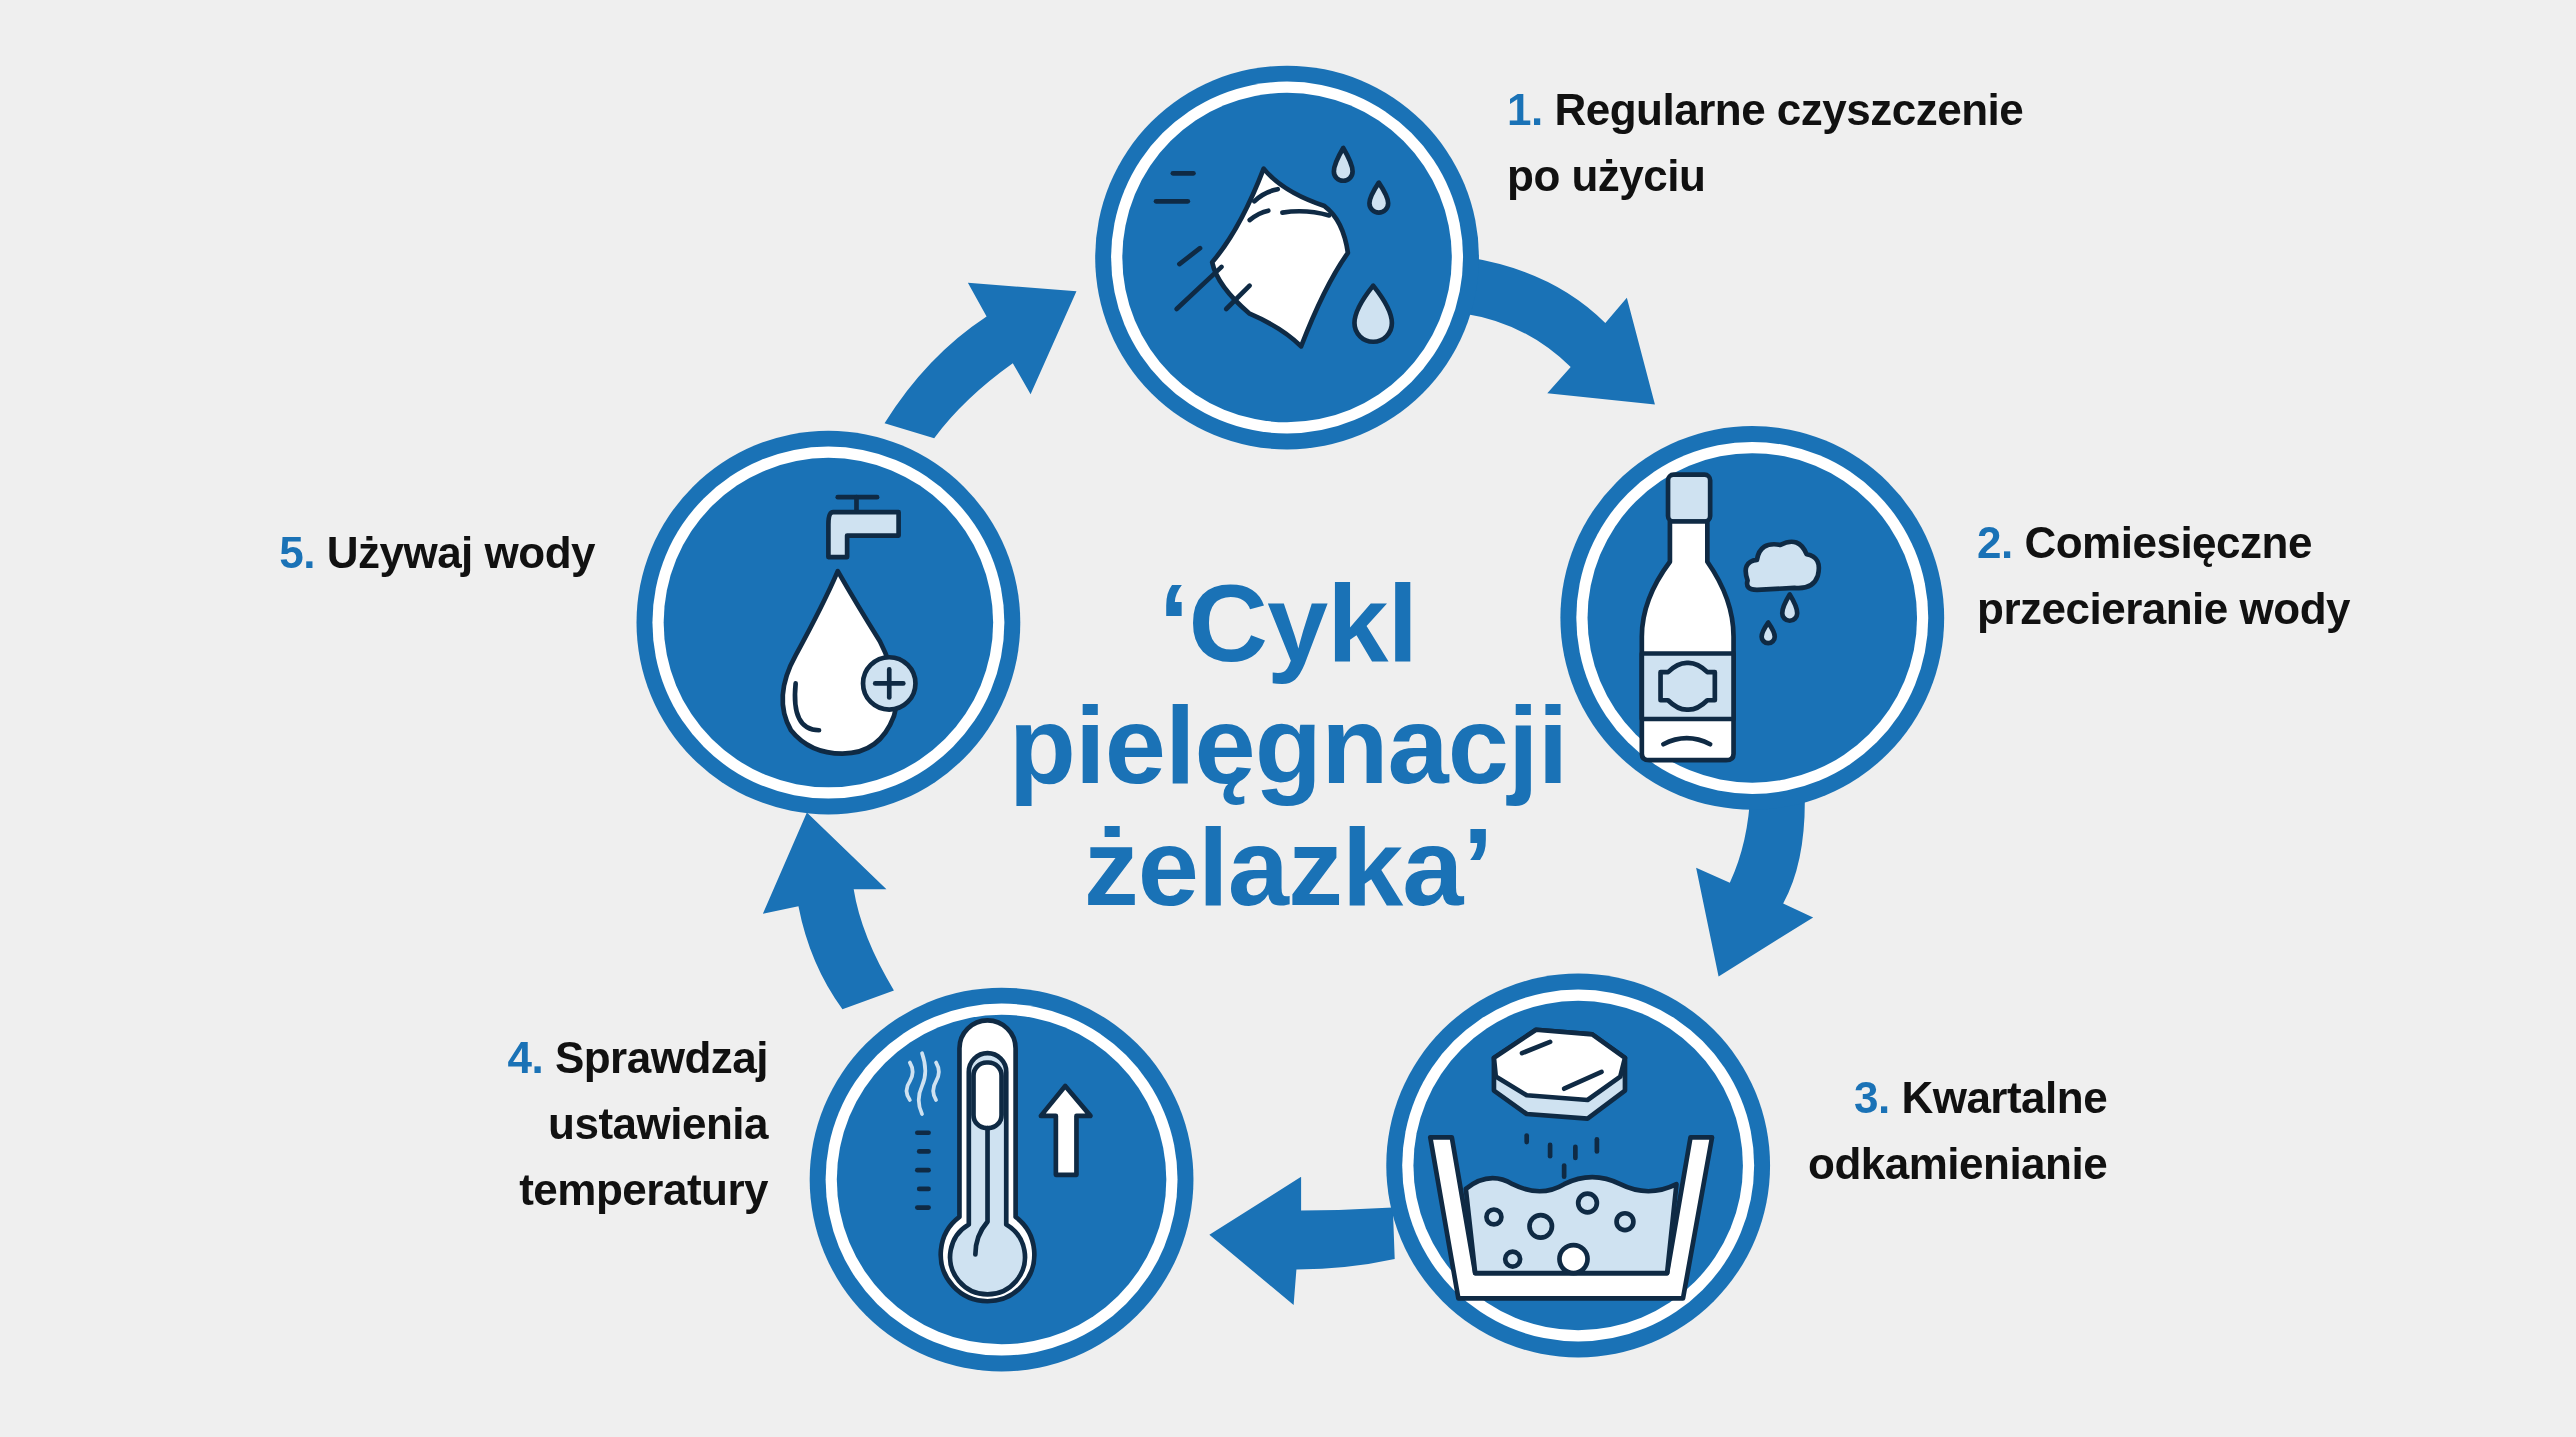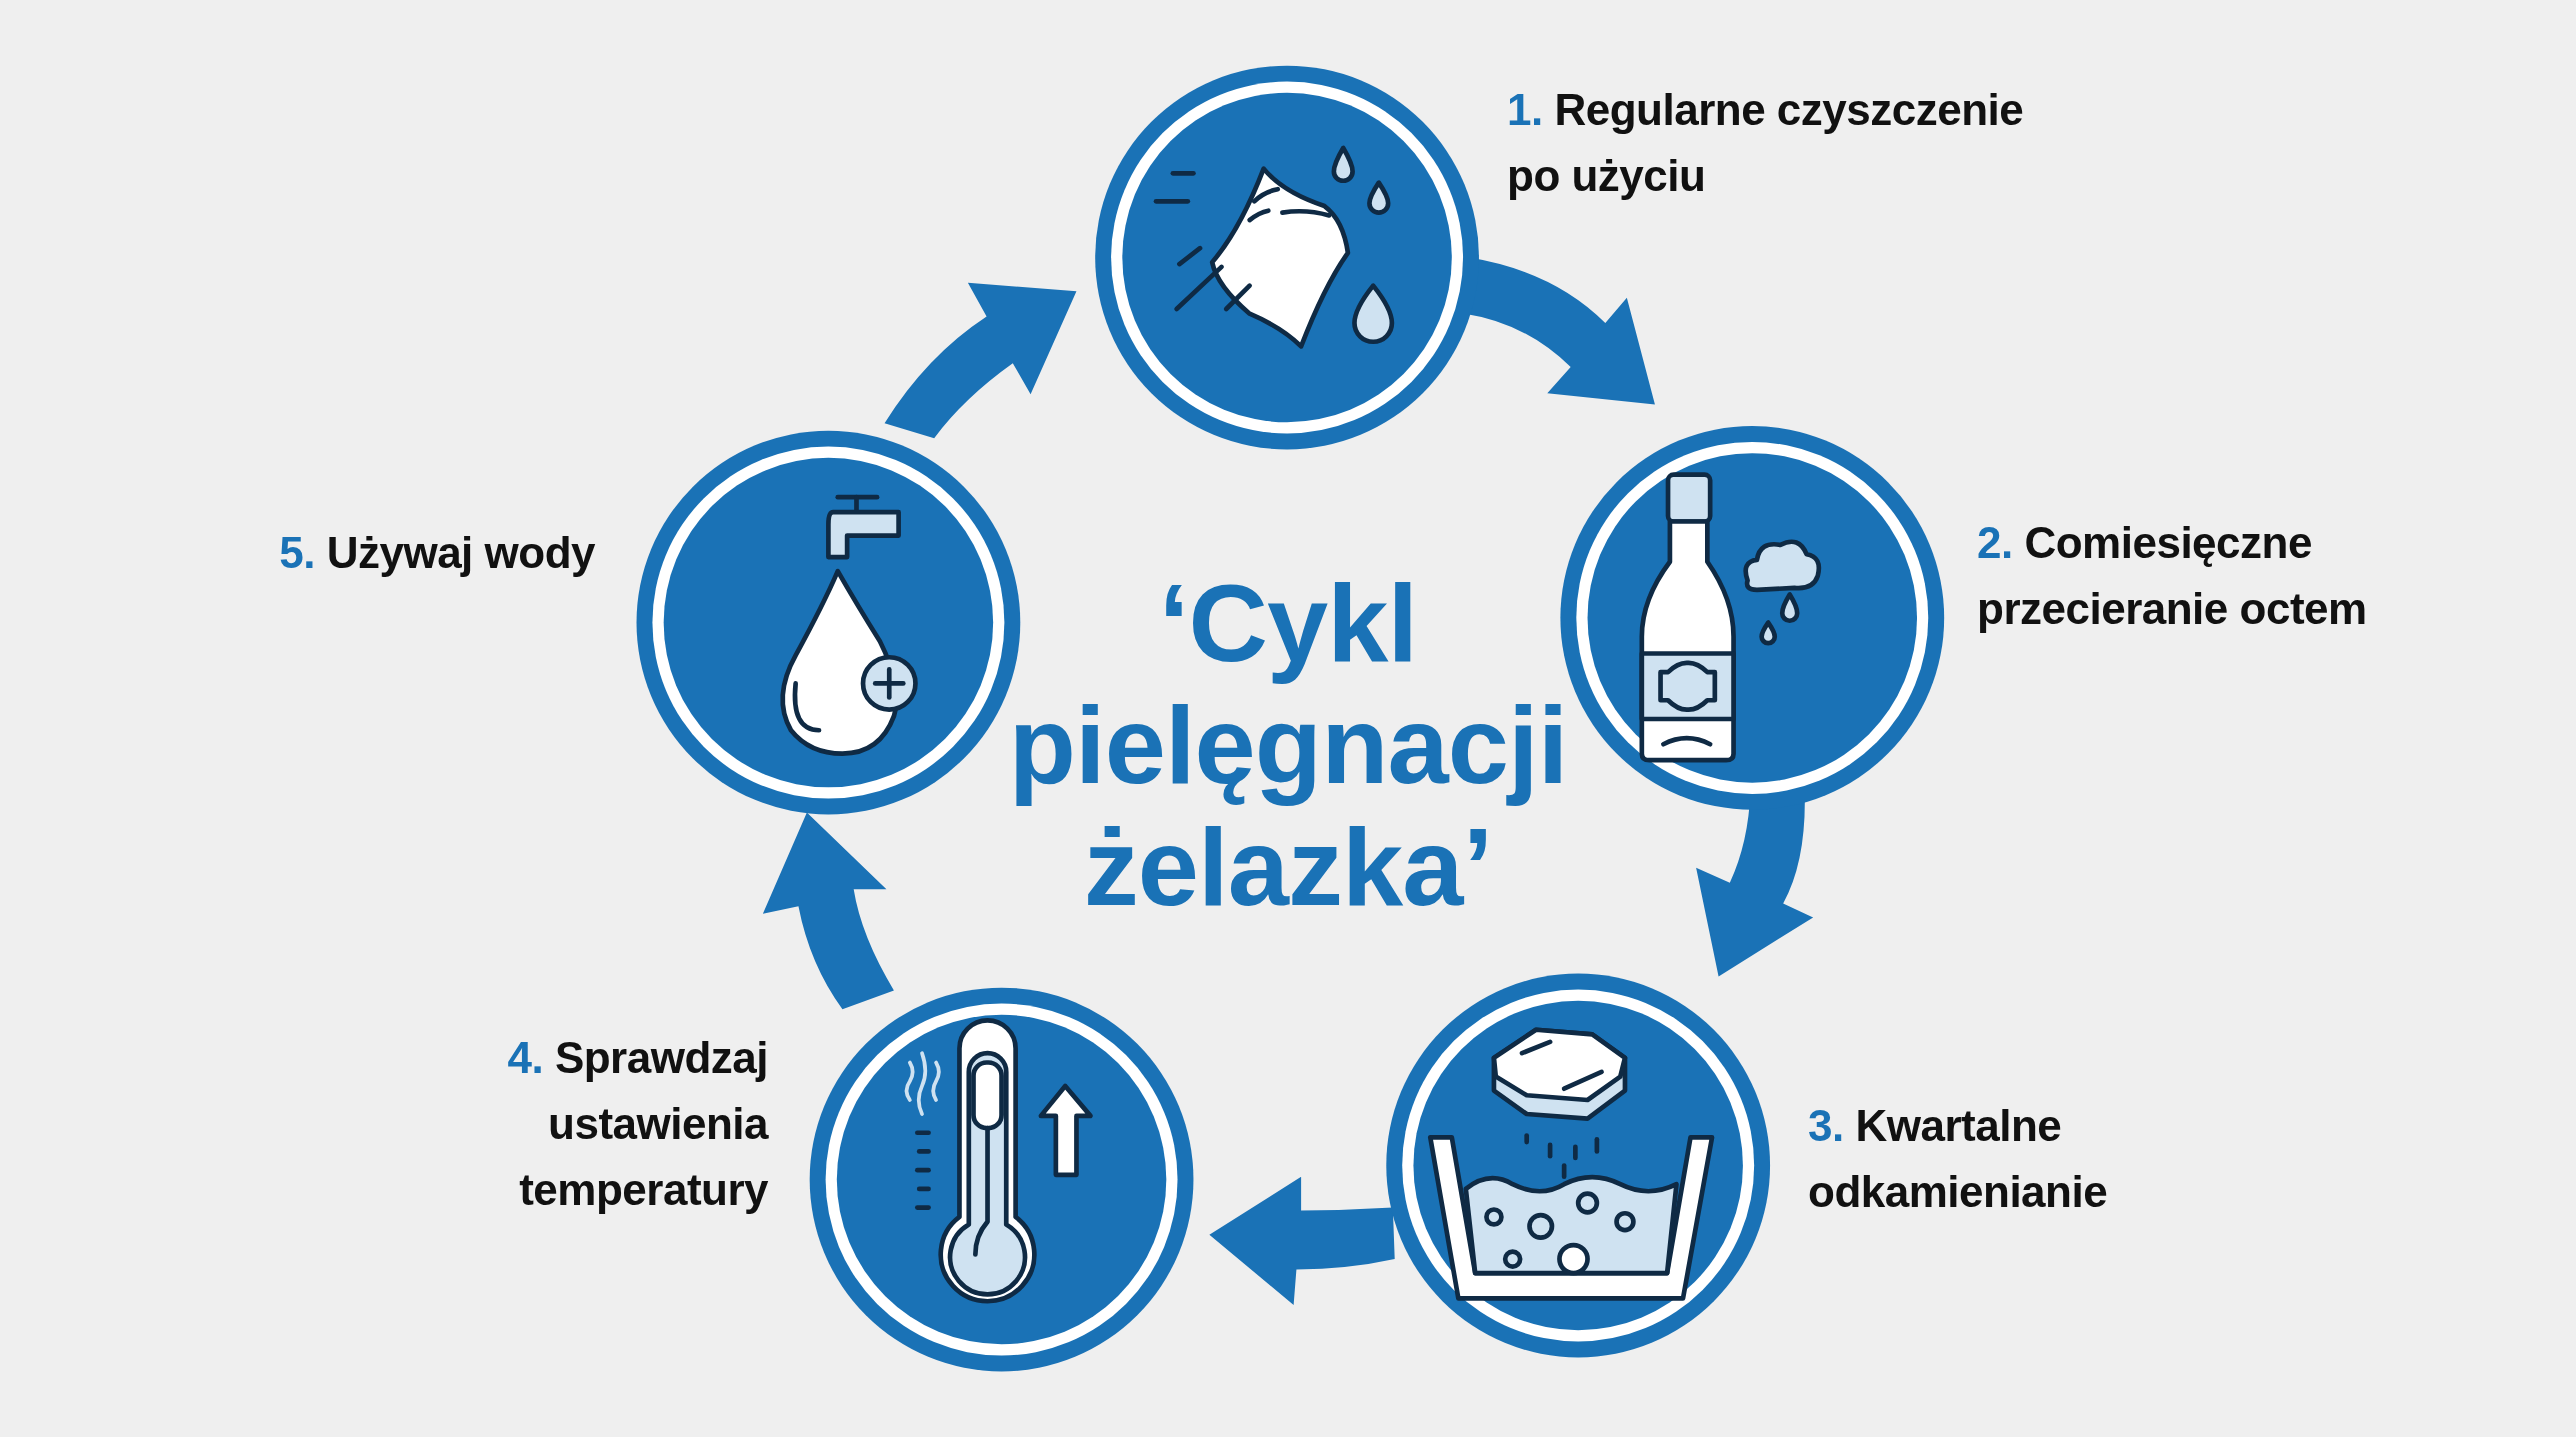--- a/index.html
+++ b/index.html
@@ -161,24 +161,24 @@
     <span>żelazka’</span>
   </div>
 
   <div class="label" style="left:1507px; top:77px;">
     <div><span class="num">1.</span> <span>Regularne czyszczenie</span></div>
     <div>po użyciu</div>
   </div>
 
   <div class="label" style="left:1977px; top:510px;">
     <div><span class="num">2.</span> <span>Comiesięczne</span></div>
-    <div>przecieranie octem</div>
+    <div>przecieranie wody</div>
   </div>
 
-  <div class="label" style="left:1808px; top:1093px;">
+  <div class="label" style="left:1808px; top:1065px;text-align:right;">
     <div><span class="num">3.</span> <span>Kwartalne</span></div>
     <div>odkamienianie</div>
   </div>
 
   <div class="label right" style="right:1808px; top:1025px;">
     <div><span class="num">4.</span> <span>Sprawdzaj</span></div>
     <div>ustawienia</div>
     <div>temperatury</div>
   </div>
 

